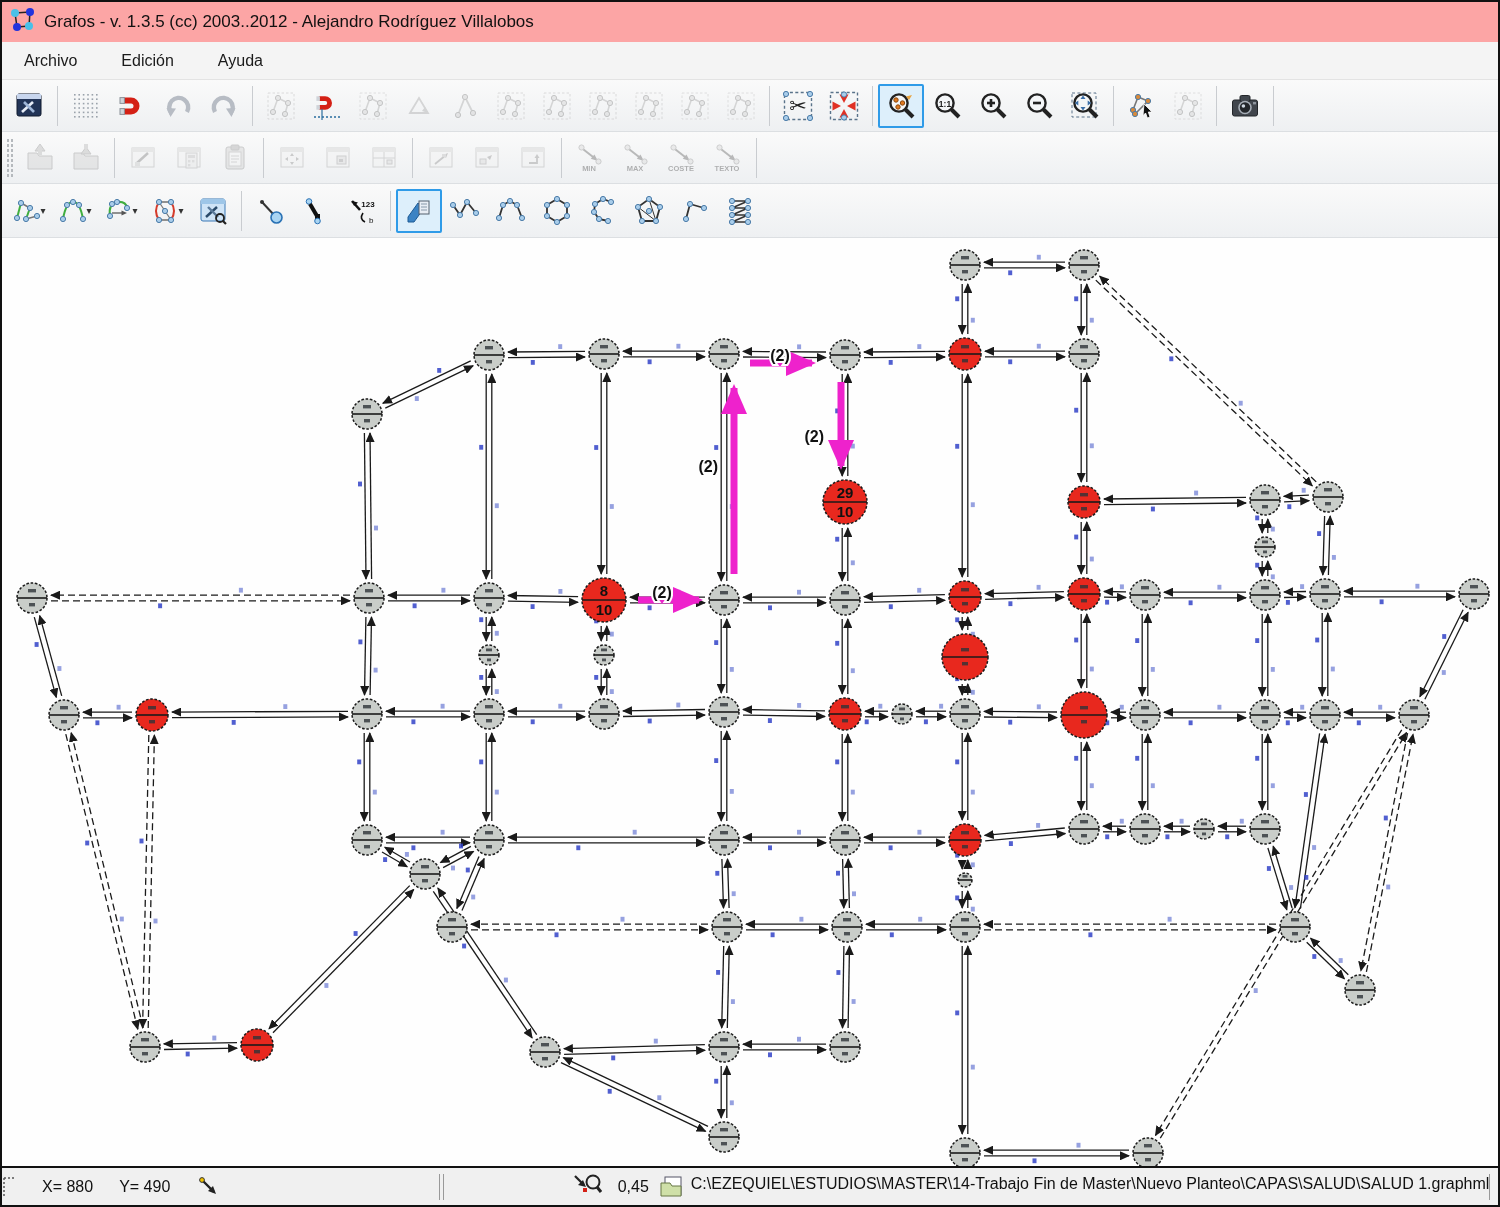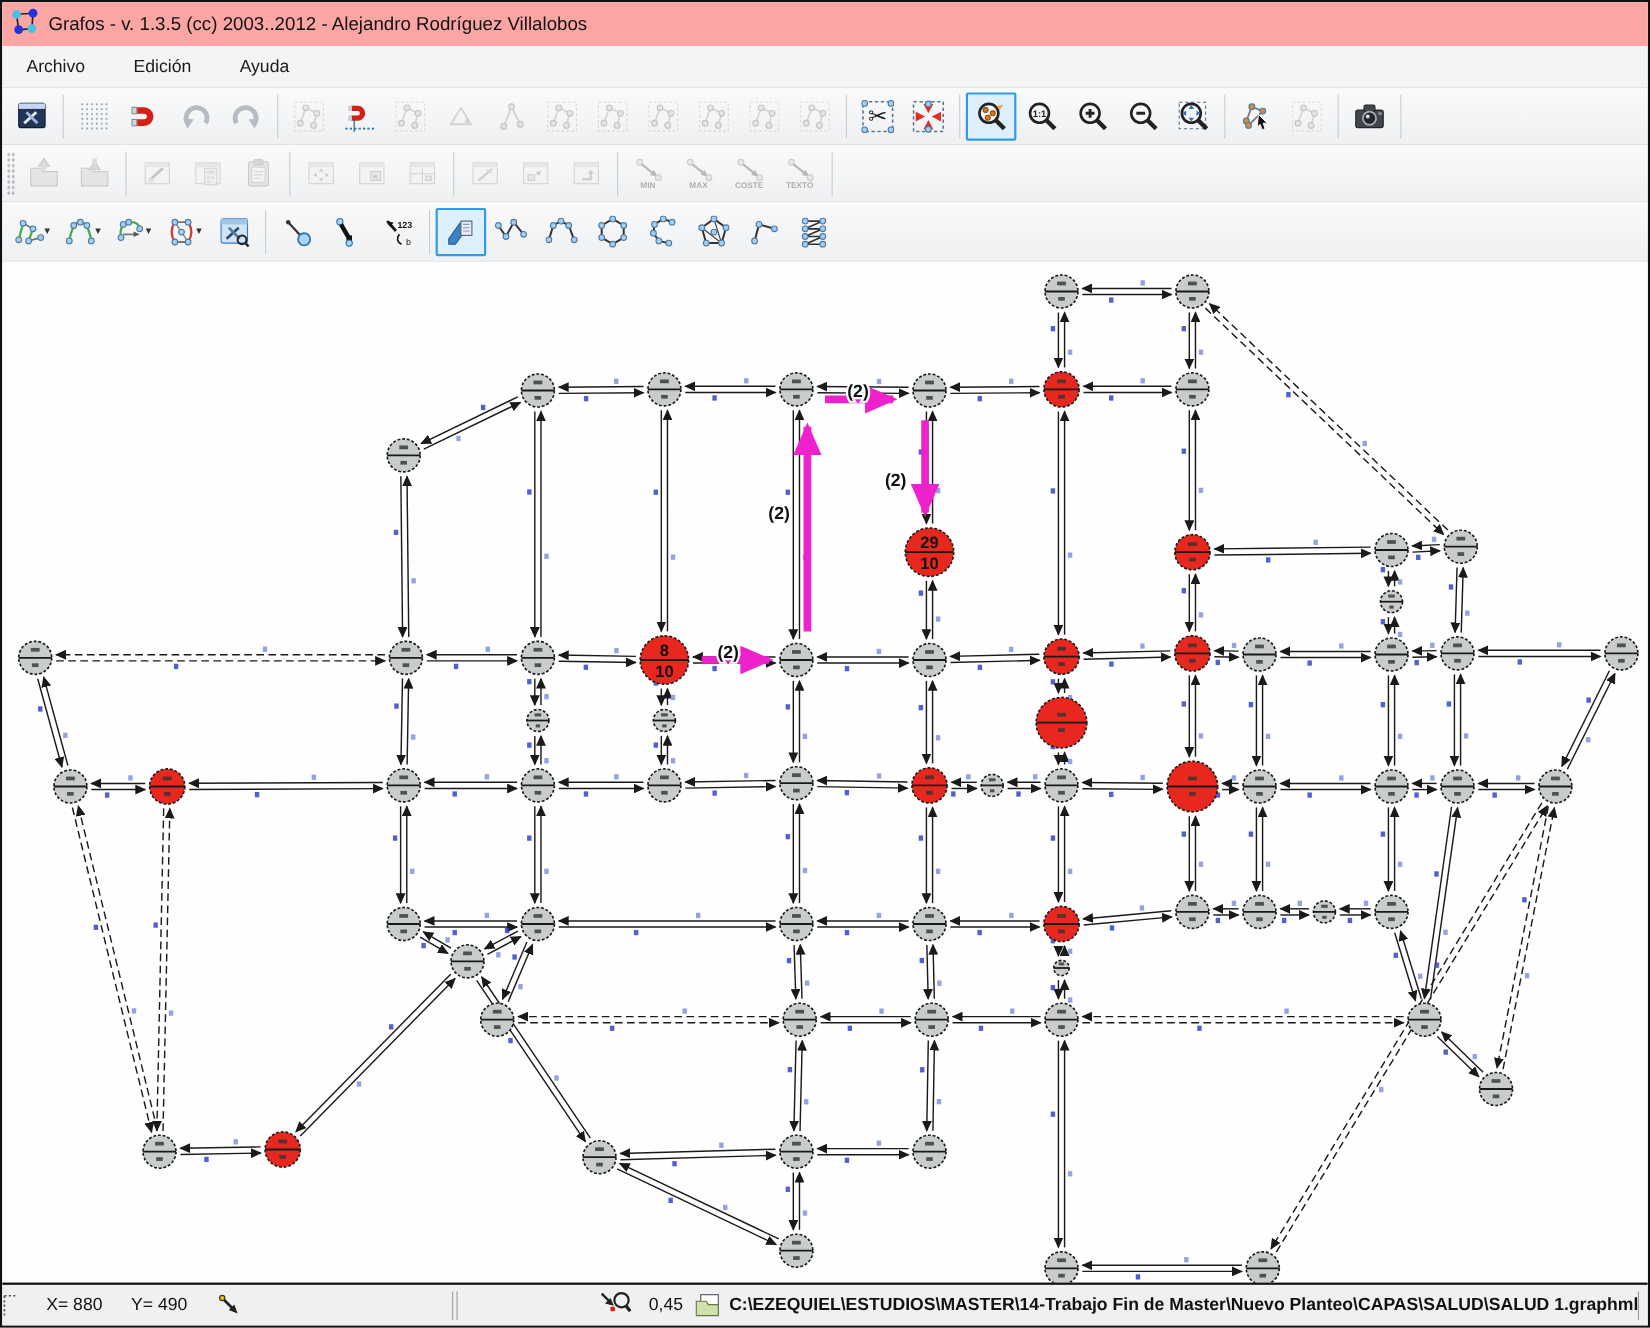--- a/index.html
+++ b/index.html
@@ -27,21 +27,21 @@
   .dd{font-size:10px;color:#333;margin-left:-2px;}
   
   #canvas{position:relative;width:1496px;height:932px;background:#fefefe;}
   #gsvg{display:block;}
   
   #statusbar{position:absolute;bottom:0;left:0;width:1496px;height:39px;background:#f0f0f0;
              border-top:2px solid #111;display:flex;align-items:center;font-size:16px;color:#111;}
   #statusbar .cellA{display:flex;align-items:center;gap:26px;padding-left:0;width:620px;}
   #statusbar .dsep{width:6px;height:26px;border-left:1px solid #999;border-right:1px solid #999;margin:0 8px;}
   #statusbar .zoomcell{display:flex;align-items:center;gap:16px;margin-left:120px;}
-  #statusbar .pathcell{display:flex;align-items:center;gap:6px;margin-left:10px;flex:1;font-weight:bold;}
+  #statusbar .pathcell{display:flex;align-items:flex-start;gap:6px;margin-left:10px;flex:1;}
   #statusbar .pathcell .pth{white-space:nowrap;overflow:hidden;max-width:980px;}
   #statusbar .endsep{width:1px;height:26px;background:#999;margin-right:8px;}
 </style>
 </head>
 <body>
 
 <div id="win">
 
   <div id="titlebar">
     <span>

